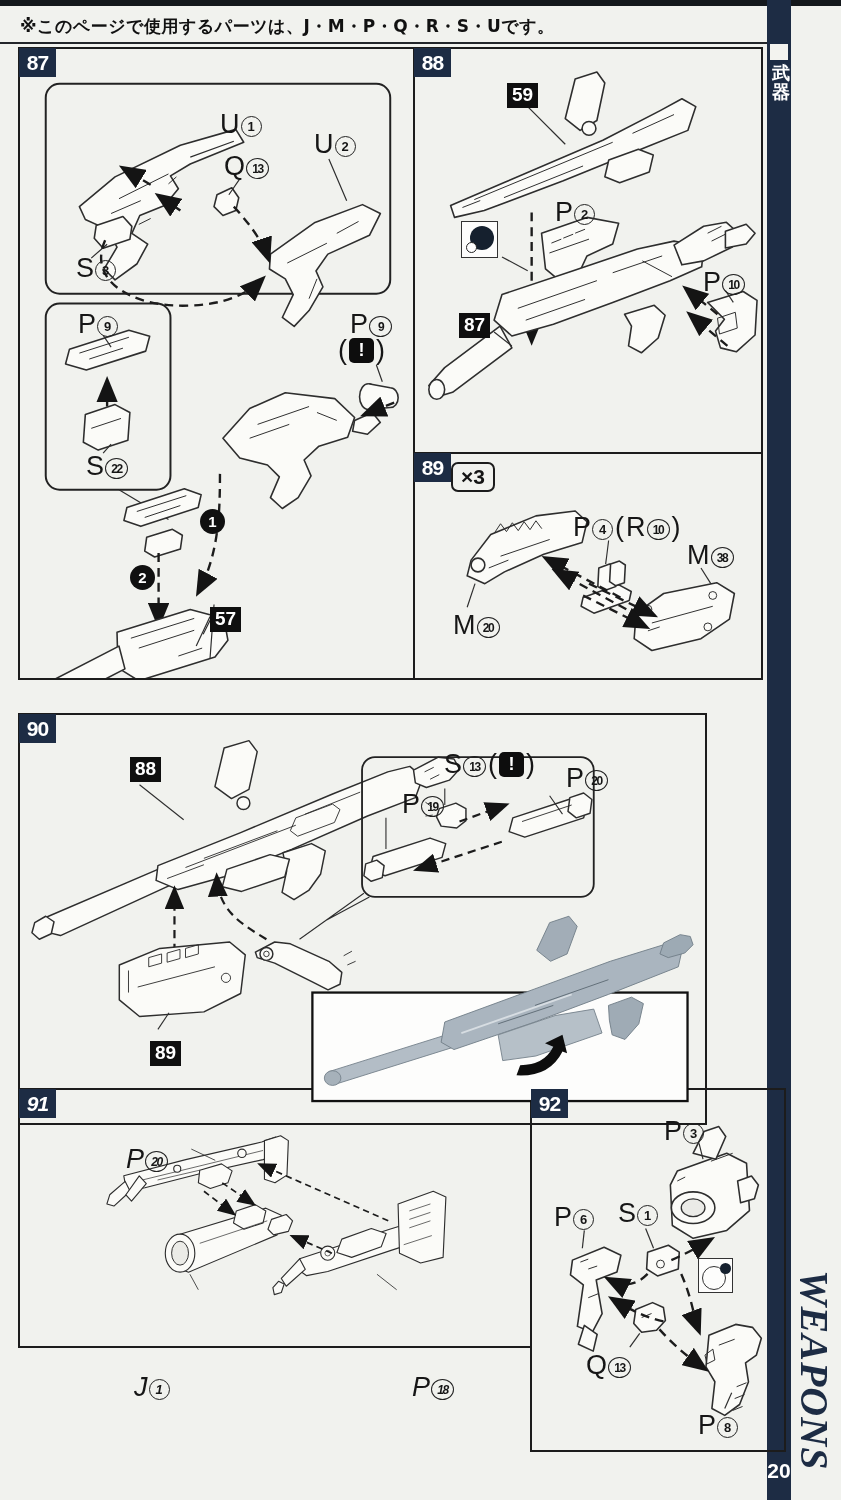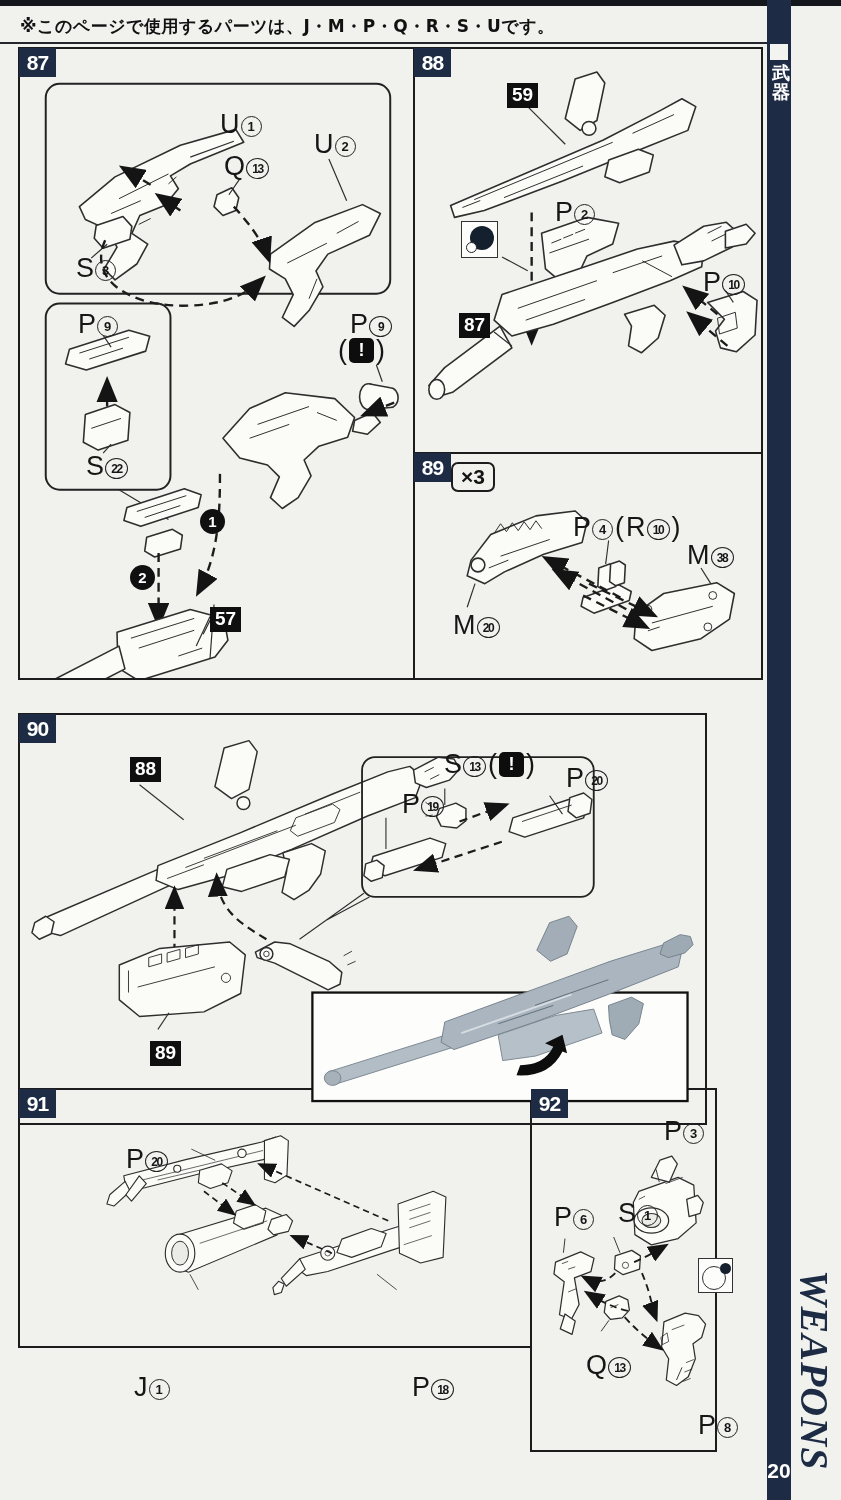--- a/index.html
+++ b/index.html
@@ -26,22 +26,22 @@
   .grid{position:absolute;left:18px;top:47px;width:745px;height:1405px;}
   .stepbox{position:absolute;border:2.2px solid #1c1c1c;box-sizing:border-box;}
   .stepbox svg{position:absolute;left:0;top:0;width:100%;height:100%;z-index:1;}
   .step-badge{position:absolute;left:-1px;top:-1px;width:37px;height:29px;background:#1d2c44;
           color:#fff;font-size:21px;font-weight:bold;display:flex;align-items:center;
           justify-content:center;z-index:4;letter-spacing:-1px;}
   #b87{left:0;top:0;width:397px;height:633px;}
   #b88{left:395px;top:0;width:350px;height:407px;}
   #b89{left:395px;top:405px;width:350px;height:228px;}
   #b90{left:0;top:666px;width:689px;height:412px;}
-  #b91{left:0;top:1041px;width:514px;height:260px;}
-  #b92{left:512px;top:1041px;width:187px;height:364px;}
+  #b91{left:0;top:1041px;width:514px;height:260px;font-style:italic;}
+  #b92{left:512px;top:1041px;width:256px;height:364px;}
   
   .lbl{position:absolute;display:flex;align-items:center;gap:2px;z-index:3;white-space:nowrap;}
   .pletter{font-size:27px;font-weight:normal;color:#161616;line-height:1;}
   .circ{display:inline-flex;width:21px;height:21px;border:1.9px solid #222;border-radius:50%;
         align-items:center;justify-content:center;font-size:13px;font-weight:bold;color:#161616;
         box-sizing:border-box;background:transparent;margin-top:4px;}
   .circ.wide{width:23px;letter-spacing:-1.5px;font-size:12px;}
   .paren{font-size:27px;line-height:1;color:#161616;}
   .caution{display:inline-flex;width:25px;height:25px;background:#0d0d0d;border-radius:5px;
         color:#fff;font-size:18px;font-weight:bold;align-items:center;justify-content:center;}

